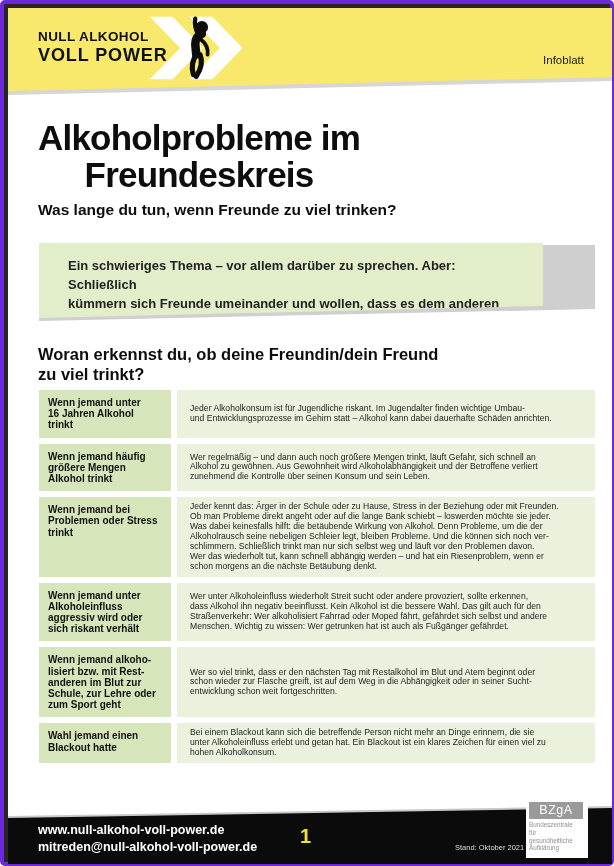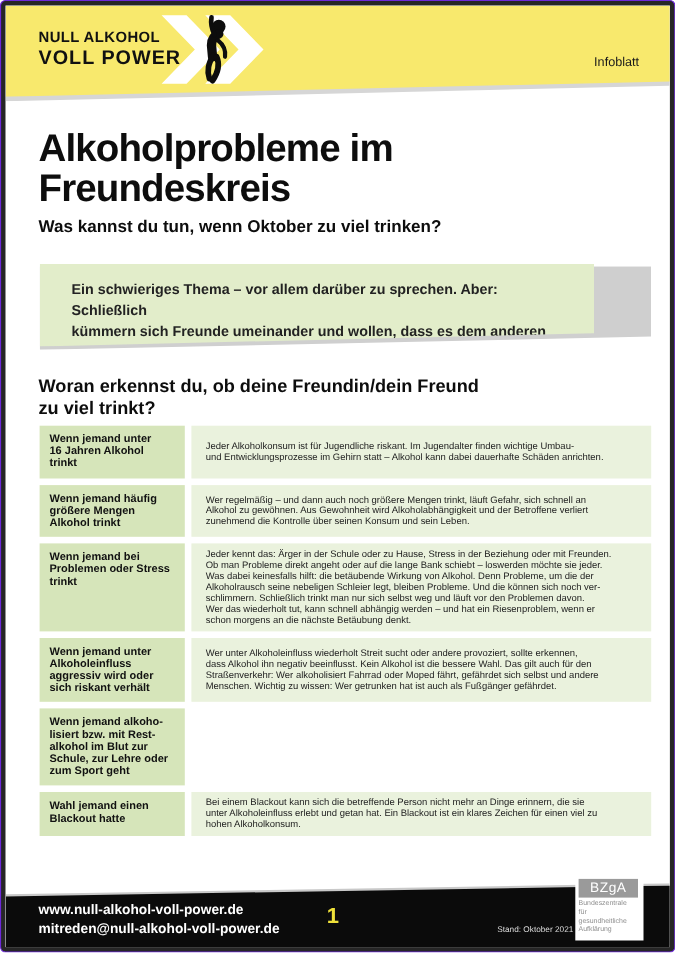--- a/index.html
+++ b/index.html
@@ -1,20 +1,20 @@
 <!DOCTYPE html>
 <html lang="de"><head>
 <meta charset="utf-8">
 <style>
   html,body{margin:0;padding:0;background:#ffffff;}
   *{box-sizing:border-box;}
   .frame{
     width:614px;height:866px;
     background:#262626;
-    border:1px solid #6d28d9;
+    border:4px solid #6d28d9;
     border-radius:5px;
     padding:4px;
     font-family:"Liberation Sans","DejaVu Sans",sans-serif;
   }
   .page{
     position:relative;width:604px;height:856px;background:#ffffff;overflow:hidden;
   }
   
   .banner-shadow{
     position:absolute;top:0;left:0;width:604px;height:86px;background:#d6d6d6;
@@ -26,21 +26,21 @@
   }
   .logo-text{position:absolute;left:30px;top:20px;color:#111;}
   .logo-line1{font-size:13.5px;font-weight:bold;letter-spacing:.4px;line-height:17px;}
   .logo-line2{font-size:18px;font-weight:bold;letter-spacing:.9px;line-height:20px;}
   .logo-art{position:absolute;left:140px;top:8px;width:104px;height:64px;}
   .infoblatt{position:absolute;right:28px;top:46px;font-size:11.5px;color:#1a1a1a;}
   
   .title{
     position:absolute;left:30px;top:112px;
     font-size:35px;font-weight:bold;line-height:1.05;letter-spacing:-.8px;
-    color:#0d0d0d;white-space:pre-line;
+    color:#0d0d0d;white-space:pre-line;text-align:center;
   }
   .subtitle{
     position:absolute;left:30px;top:193px;
     font-size:15.5px;font-weight:bold;color:#0d0d0d;
   }
   
   .intro-shadow{
     position:absolute;left:31px;top:235px;width:556px;height:78px;background:#cfcfcf;
     clip-path:polygon(0 0,100% 0,100% 64px,0 76px);transform:translateY(2px);
   }
@@ -121,21 +121,21 @@
           <path d="M56 24 C61 28 64 33 63 40" stroke-width="4"></path>
           <path d="M51 39 C48 46 45 52 48 61" stroke-width="5.5"></path>
           <path d="M55 40 C58 47 57 54 51 63" stroke-width="5.5"></path>
         </g>
       </svg>
       <div class="infoblatt">Infoblatt</div>
     </div>
 
     <h1 class="title" style="margin:0;">Alkoholprobleme im
 Freundeskreis</h1>
-    <div class="subtitle">Was kannst du tun, wenn Oktober zu viel trinken?</div>
+    <div class="subtitle">Was lange du tun, wenn Freunde zu viel trinken?</div>
 
     <div class="intro-shadow"></div>
     <div class="intro">
       <div class="intro-text">Ein schwieriges Thema – vor allem darüber zu sprechen. Aber: Schließlich
 kümmern sich Freunde umeinander und wollen, dass es dem anderen gut
 geht.</div>
     </div>
 
     <div class="section-heading">Woran erkennst du, ob deine Freundin/dein Freund
 zu viel trinkt?</div>
@@ -182,23 +182,28 @@
         <div class="cell-text">
             <span>Wer unter Alkoholeinfluss wiederholt Streit sucht oder andere provoziert, sollte erkennen,
 dass Alkohol ihn negativ beeinflusst. Kein Alkohol ist die bessere Wahl. Das gilt auch für den
 Straßenverkehr: Wer alkoholisiert Fahrrad oder Moped fährt, gefährdet sich selbst und andere
 Menschen. Wichtig zu wissen: Wer getrunken hat ist auch als Fußgänger gefährdet.</span>
           </div>
       </div>
       <div class="row">
         <div class="cell-label">Wenn jemand alkoho-
 lisiert bzw. mit Rest-
-alkohol im Blut zur
+anderen im Blut zur
 Schule, zur Lehre oder
 zum Sport geht</div>
+        <div class="cell-text">
+            <span>Wer so viel trinkt, dass er den nächsten Tag mit Restalkohol im Blut und Atem beginnt oder
+schon wieder zur Flasche greift, ist auf dem Weg in die Abhängigkeit oder in seiner Sucht-
+entwicklung schon weit fortgeschritten.</span>
+          </div>
       </div>
       <div class="row">
         <div class="cell-label">Wahl jemand einen
 Blackout hatte</div>
         <div class="cell-text">
             <span>Bei einem Blackout kann sich die betreffende Person nicht mehr an Dinge erinnern, die sie
 unter Alkoholeinfluss erlebt und getan hat. Ein Blackout ist ein klares Zeichen für einen viel zu
 hohen Alkoholkonsum.</span>
           </div>
       </div>

